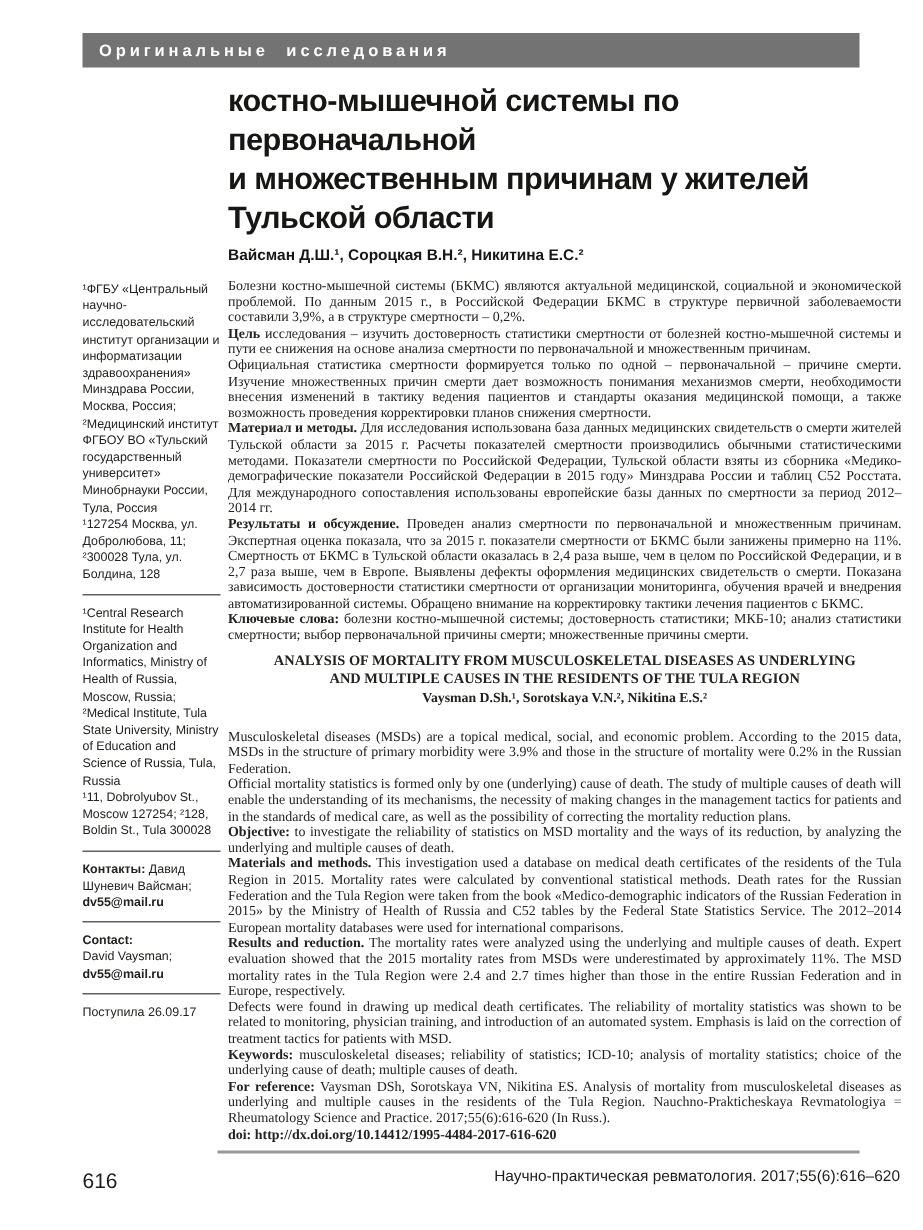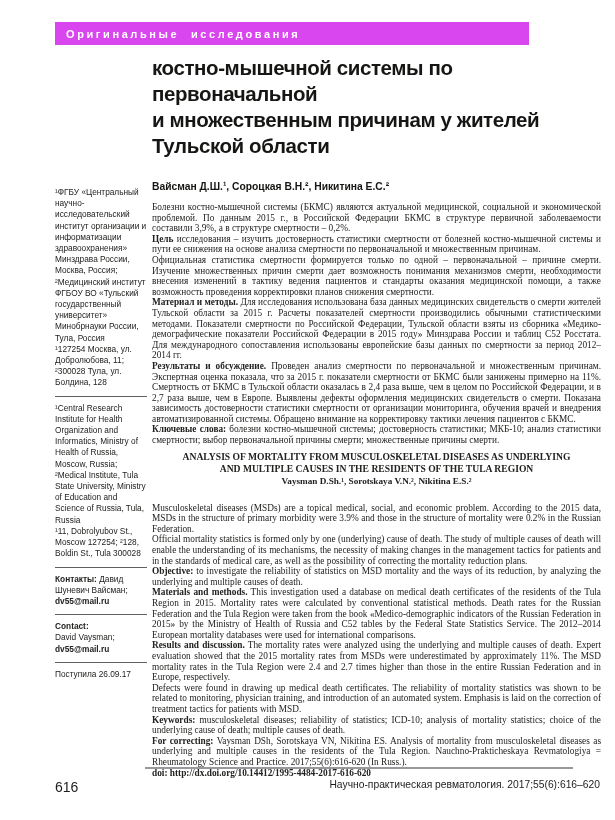--- a/index.html
+++ b/index.html
@@ -12,22 +12,22 @@
   .page {
     position: relative;
     width: 615px; height: 820px;
     background: #ffffff;
     overflow: hidden;
   }
 
   
   .banner {
     position: absolute; left: 55px; top: 22px;
-    width: 474px; height: 23px;
-    background: #d946ef;
+    width: 518px; height: 23px;
+    background: #737373;
     display: flex; align-items: center;
     padding-left: 11px;
   }
   .banner-label {
     color: #ffffff;
     font-weight: bold;
     font-size: 11px;
     letter-spacing: 2.6px;
     word-spacing: 6px;
     font-family: "Liberation Sans", sans-serif;
@@ -53,21 +53,21 @@
     width: 449px;
   }
   .title {
     font-family: "Liberation Sans", sans-serif;
     font-weight: bold;
     font-size: 20.5px; line-height: 26px;
     letter-spacing: -0.4px;
     color: #161614;
   }
   .authors {
-    margin-top: 22px;
+    margin-top: 6px;
     font-weight: bold;
     font-size: 10.3px;
     color: #161614;
   }
   .abstract {
     margin-top: 10px;
     font-family: "Liberation Serif", serif;
     font-size: 9.3px; line-height: 10.6px;
     text-align: justify;
     color: #222220;
@@ -155,24 +155,24 @@
       <div>ANALYSIS OF MORTALITY FROM MUSCULOSKELETAL DISEASES AS UNDERLYING</div>
       <div>AND MULTIPLE CAUSES IN THE RESIDENTS OF THE TULA REGION</div>
       <div class="en-authors">Vaysman D.Sh.¹, Sorotskaya V.N.², Nikitina E.S.²</div>
     </div>
 
     <section class="abstract abstract-en">
       <p><b></b><span>Musculoskeletal diseases (MSDs) are a topical medical, social, and economic problem. According to the 2015 data, MSDs in the structure of primary morbidity were 3.9% and those in the structure of mortality were 0.2% in the Russian Federation.</span></p>
       <p><b></b><span>Official mortality statistics is formed only by one (underlying) cause of death. The study of multiple causes of death will enable the understanding of its mechanisms, the necessity of making changes in the management tactics for patients and in the standards of medical care, as well as the possibility of correcting the mortality reduction plans.</span></p>
       <p><b>Objective:</b><span> to investigate the reliability of statistics on MSD mortality and the ways of its reduction, by analyzing the underlying and multiple causes of death.</span></p>
       <p><b>Materials and methods.</b><span> This investigation used a database on medical death certificates of the residents of the Tula Region in 2015. Mortality rates were calculated by conventional statistical methods. Death rates for the Russian Federation and the Tula Region were taken from the book «Medico-demographic indicators of the Russian Federation in 2015» by the Ministry of Health of Russia and C52 tables by the Federal State Statistics Service. The 2012–2014 European mortality databases were used for international comparisons.</span></p>
-      <p><b>Results and discussion.</b><span> The mortality rates were analyzed using the underlying and multiple causes of death. Expert evaluation showed that the 2015 mortality rates from MSDs were underestimated by approximately 11%. The MSD mortality rates in the Tula Region were 2.4 and 2.7 times higher than those in the entire Russian Federation and in Europe, respectively.</span></p>
+      <p><b>Results and reduction.</b><span> The mortality rates were analyzed using the underlying and multiple causes of death. Expert evaluation showed that the 2015 mortality rates from MSDs were underestimated by approximately 11%. The MSD mortality rates in the Tula Region were 2.4 and 2.7 times higher than those in the entire Russian Federation and in Europe, respectively.</span></p>
       <p><b></b><span>Defects were found in drawing up medical death certificates. The reliability of mortality statistics was shown to be related to monitoring, physician training, and introduction of an automated system. Emphasis is laid on the correction of treatment tactics for patients with MSD.</span></p>
       <p><b>Keywords:</b><span> musculoskeletal diseases; reliability of statistics; ICD-10; analysis of mortality statistics; choice of the underlying cause of death; multiple causes of death.</span></p>
-      <p><b>For correcting:</b><span> Vaysman DSh, Sorotskaya VN, Nikitina ES. Analysis of mortality from musculoskeletal diseases as underlying and multiple causes in the residents of the Tula Region. Nauchno-Prakticheskaya Revmatologiya = Rheumatology Science and Practice. 2017;55(6):616-620 (In Russ.).</span></p>
+      <p><b>For reference:</b><span> Vaysman DSh, Sorotskaya VN, Nikitina ES. Analysis of mortality from musculoskeletal diseases as underlying and multiple causes in the residents of the Tula Region. Nauchno-Prakticheskaya Revmatologiya = Rheumatology Science and Practice. 2017;55(6):616-620 (In Russ.).</span></p>
       <p><b>doi: http://dx.doi.org/10.14412/1995-4484-2017-616-620</b><span></span></p>
     </section>
   </main>
 
   <div class="footer-rule"></div>
   <div class="footer-page">616</div>
   <div class="footer-ref">Научно-практическая ревматология. 2017;55(6):616–620</div>
 
 </div>
 

